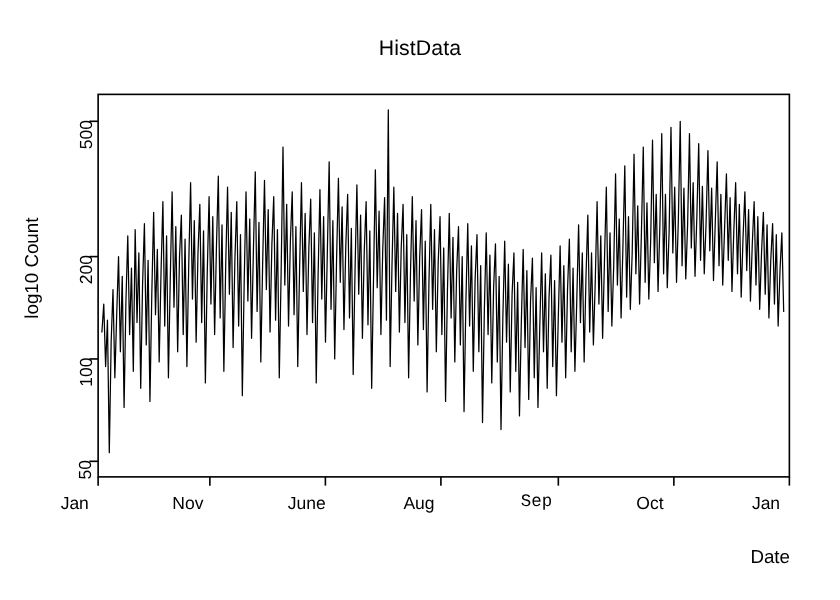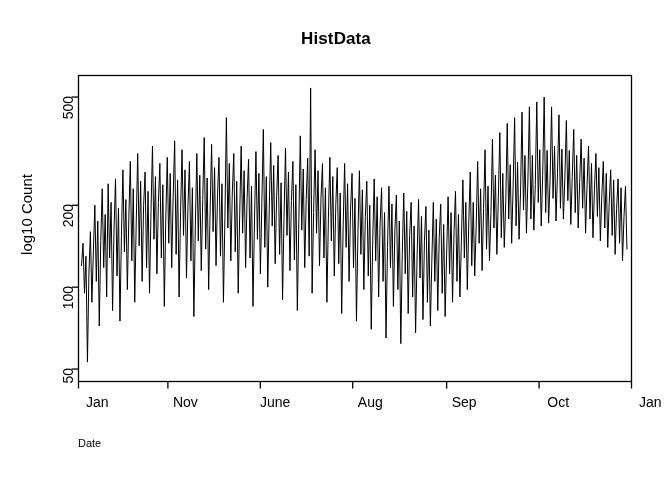--- a/index.html
+++ b/index.html
@@ -23,43 +23,43 @@
     height: 480px;
     background: #ffffff;
   }
   #plot-title {
     position: absolute;
     left: 0;
     top: 29px;
     width: 672px;
     text-align: center;
     font-size: 17px;
-    font-weight: bold;
+    font-weight: normal;
     letter-spacing: 0.1px;
     color: #000000;
   }
   #y-axis-label {
     position: absolute;
     left: -44px;
     top: 206px;
     width: 140px;
     text-align: center;
     font-size: 15px;
     color: #000000;
     transform: rotate(-90deg);
     transform-origin: center center;
     white-space: nowrap;
   }
   #x-axis-label {
     position: absolute;
     left: 78px;
     top: 437px;
     width: 554px;
-    text-align: left;
-    font-size: 11px;
+    text-align: right;
+    font-size: 15px;
     color: #000000;
   }
   #canvas-layer {
     position: absolute;
     left: 0;
     top: 0;
     width: 672px;
     height: 480px;
   }
   .tick-label-y {
@@ -70,21 +70,21 @@
     transform: rotate(-90deg);
     transform-origin: right center;
     text-align: right;
     right: 604px;
   }
   .tick-label-x {
     position: absolute;
     font-size: 14px;
     color: #000000;
     white-space: nowrap;
-    text-align: right;
+    text-align: left;
     width: 60px;
   }
 </style>
 </head>
 <body>
 
 <div id="figure">
 
   <div id="plot-title">HistData</div>
 
@@ -114,18 +114,18 @@
 
   <div id="tick-label-container">
       <div class="tick-label-y" style="top: 360.053px;">50</div>
       <div class="tick-label-y" style="top: 278.169px;">100</div>
       <div class="tick-label-y" style="top: 196.284px;">200</div>
       <div class="tick-label-y" style="top: 88.0385px;">500</div>
       <div class="tick-label-x" style="left: 48.5px; top: 393.5px;">Jan</div>
       <div class="tick-label-x" style="left: 137.889px; top: 393.5px;">Nov</div>
       <div class="tick-label-x" style="left: 230.308px; top: 393.5px;">June</div>
       <div class="tick-label-x" style="left: 322.727px; top: 393.5px;">Aug</div>
-      <div class="tick-label-x" style="left: 416.662px; top: 393.5px;">Sep</div>
+      <div class="tick-label-x" style="left: 416.662px; top: 393.5px; font-family: Liberation Mono, monospace;">Sep</div>
       <div class="tick-label-x" style="left: 509.081px; top: 393.5px;">Oct</div>
       <div class="tick-label-x" style="left: 601.5px; top: 393.5px;">Jan</div>
     </div>
 
 </div>
 
 </body></html>

